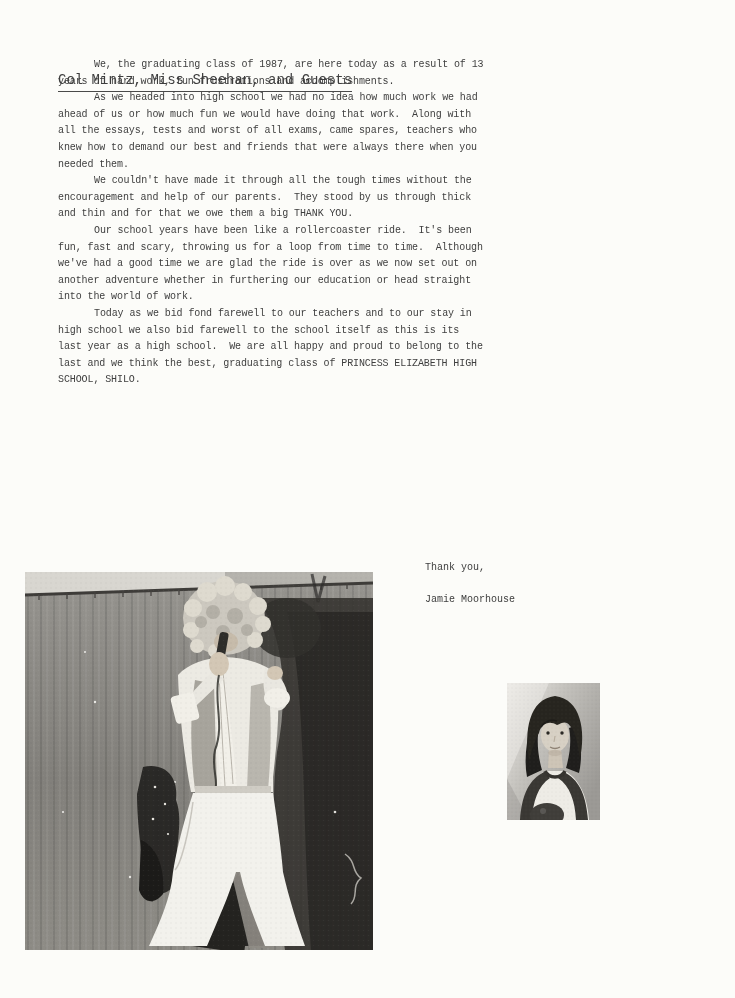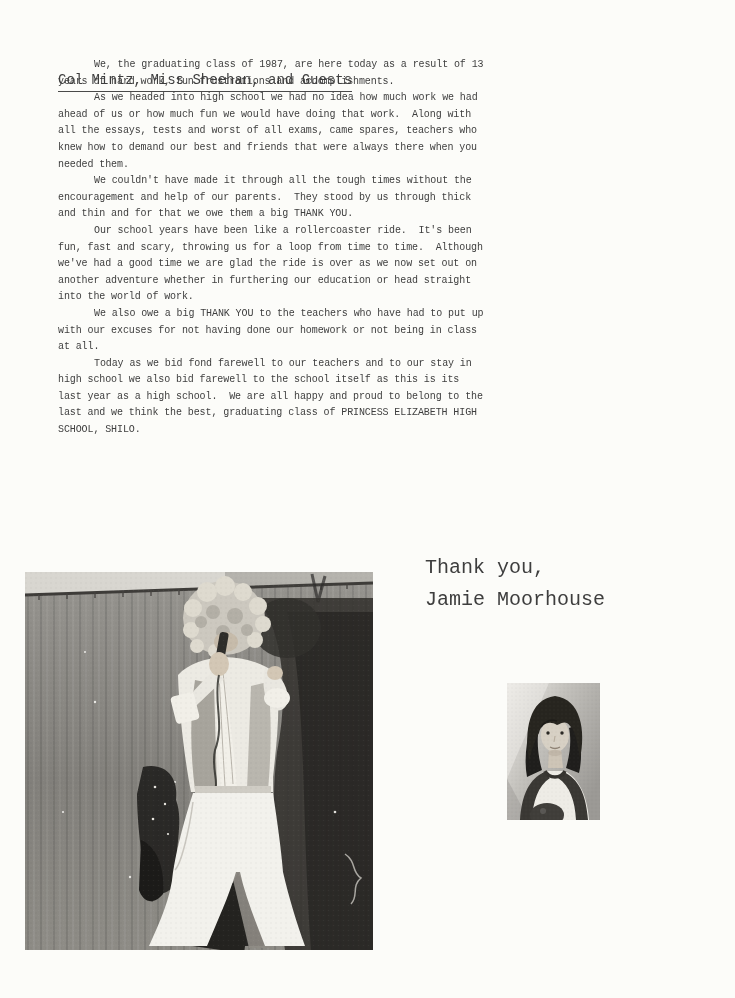--- a/index.html
+++ b/index.html
@@ -37,21 +37,21 @@
     margin: 0;
     font-size: 10px;
     line-height: 16.6px;
     white-space: pre-wrap;
     text-indent: 36px;
     letter-spacing: -0.1px;
   }
   .closing-line {
     position: absolute;
     left: 425px;
-    font-size: 20px;
+    font-size: 10px;
     line-height: 17px;
     white-space: pre;
   }
   .closing-line.thanks { top: 559px; }
   .closing-line.signature { top: 591px; text-align: center; }
   figure.photo {
     position: absolute;
     margin: 0;
     padding: 0;
     line-height: 0;
@@ -76,23 +76,20 @@
 knew how to demand our best and friends that were always there when you
 needed them.</p>
     <p class="para">We couldn't have made it through all the tough times without the
 encouragement and help of our parents.  They stood by us through thick
 and thin and for that we owe them a big THANK YOU.</p>
     <p class="para">Our school years have been like a rollercoaster ride.  It's been
 fun, fast and scary, throwing us for a loop from time to time.  Although
 we've had a good time we are glad the ride is over as we now set out on
 another adventure whether in furthering our education or head straight
 into the world of work.</p>
-    <p class="para">We also owe a big THANK YOU to the teachers who have had to put up
-with our excuses for not having done our homework or not being in class
-at all.</p>
     <p class="para">Today as we bid fond farewell to our teachers and to our stay in
 high school we also bid farewell to the school itself as this is its
 last year as a high school.  We are all happy and proud to belong to the
 last and we think the best, graduating class of PRINCESS ELIZABETH HIGH
 SCHOOL, SHILO.</p>
   </div>
 
   <div class="closing-line thanks">Thank you,</div>
 
   <div class="closing-line signature">Jamie Moorhouse</div>

